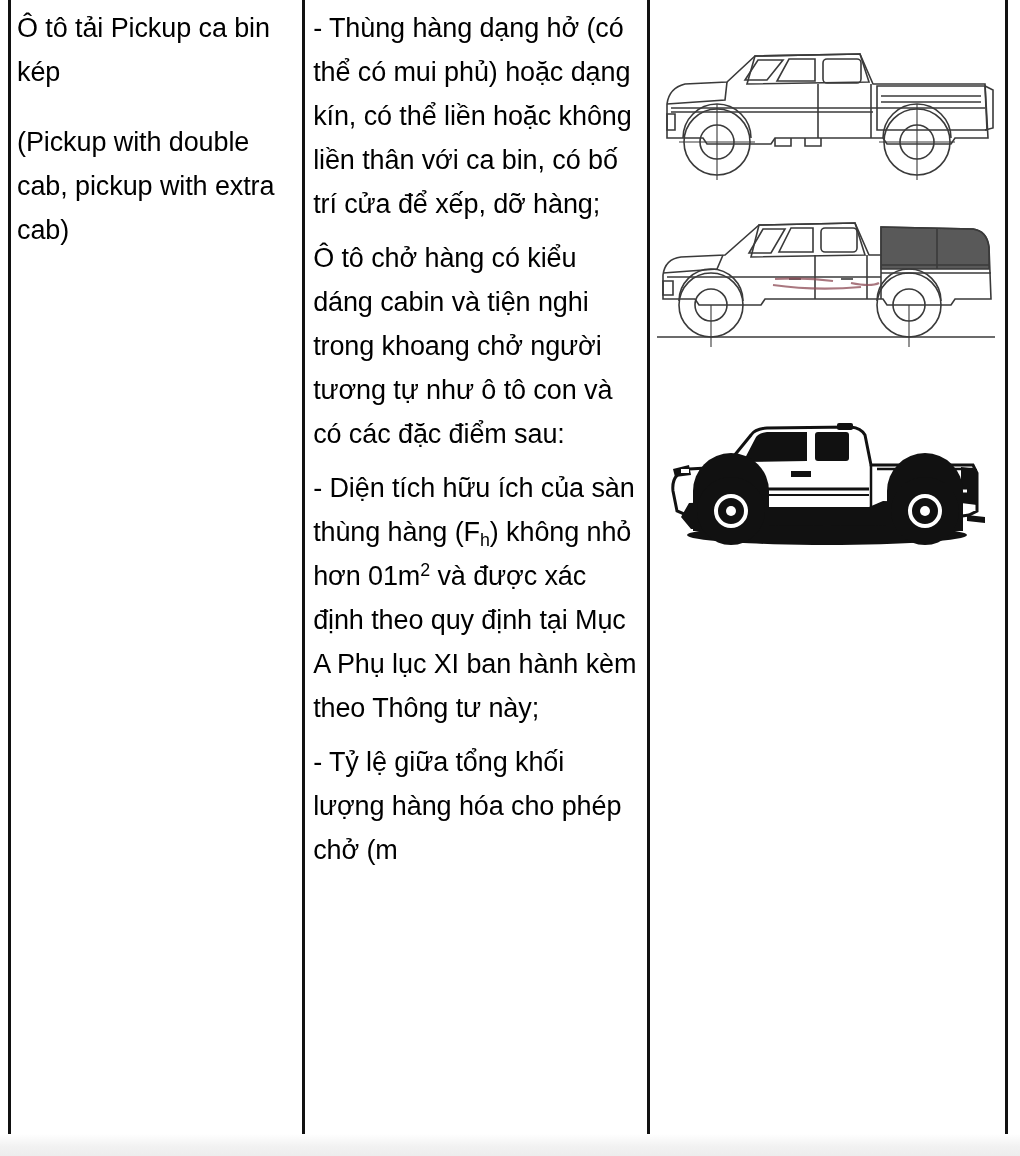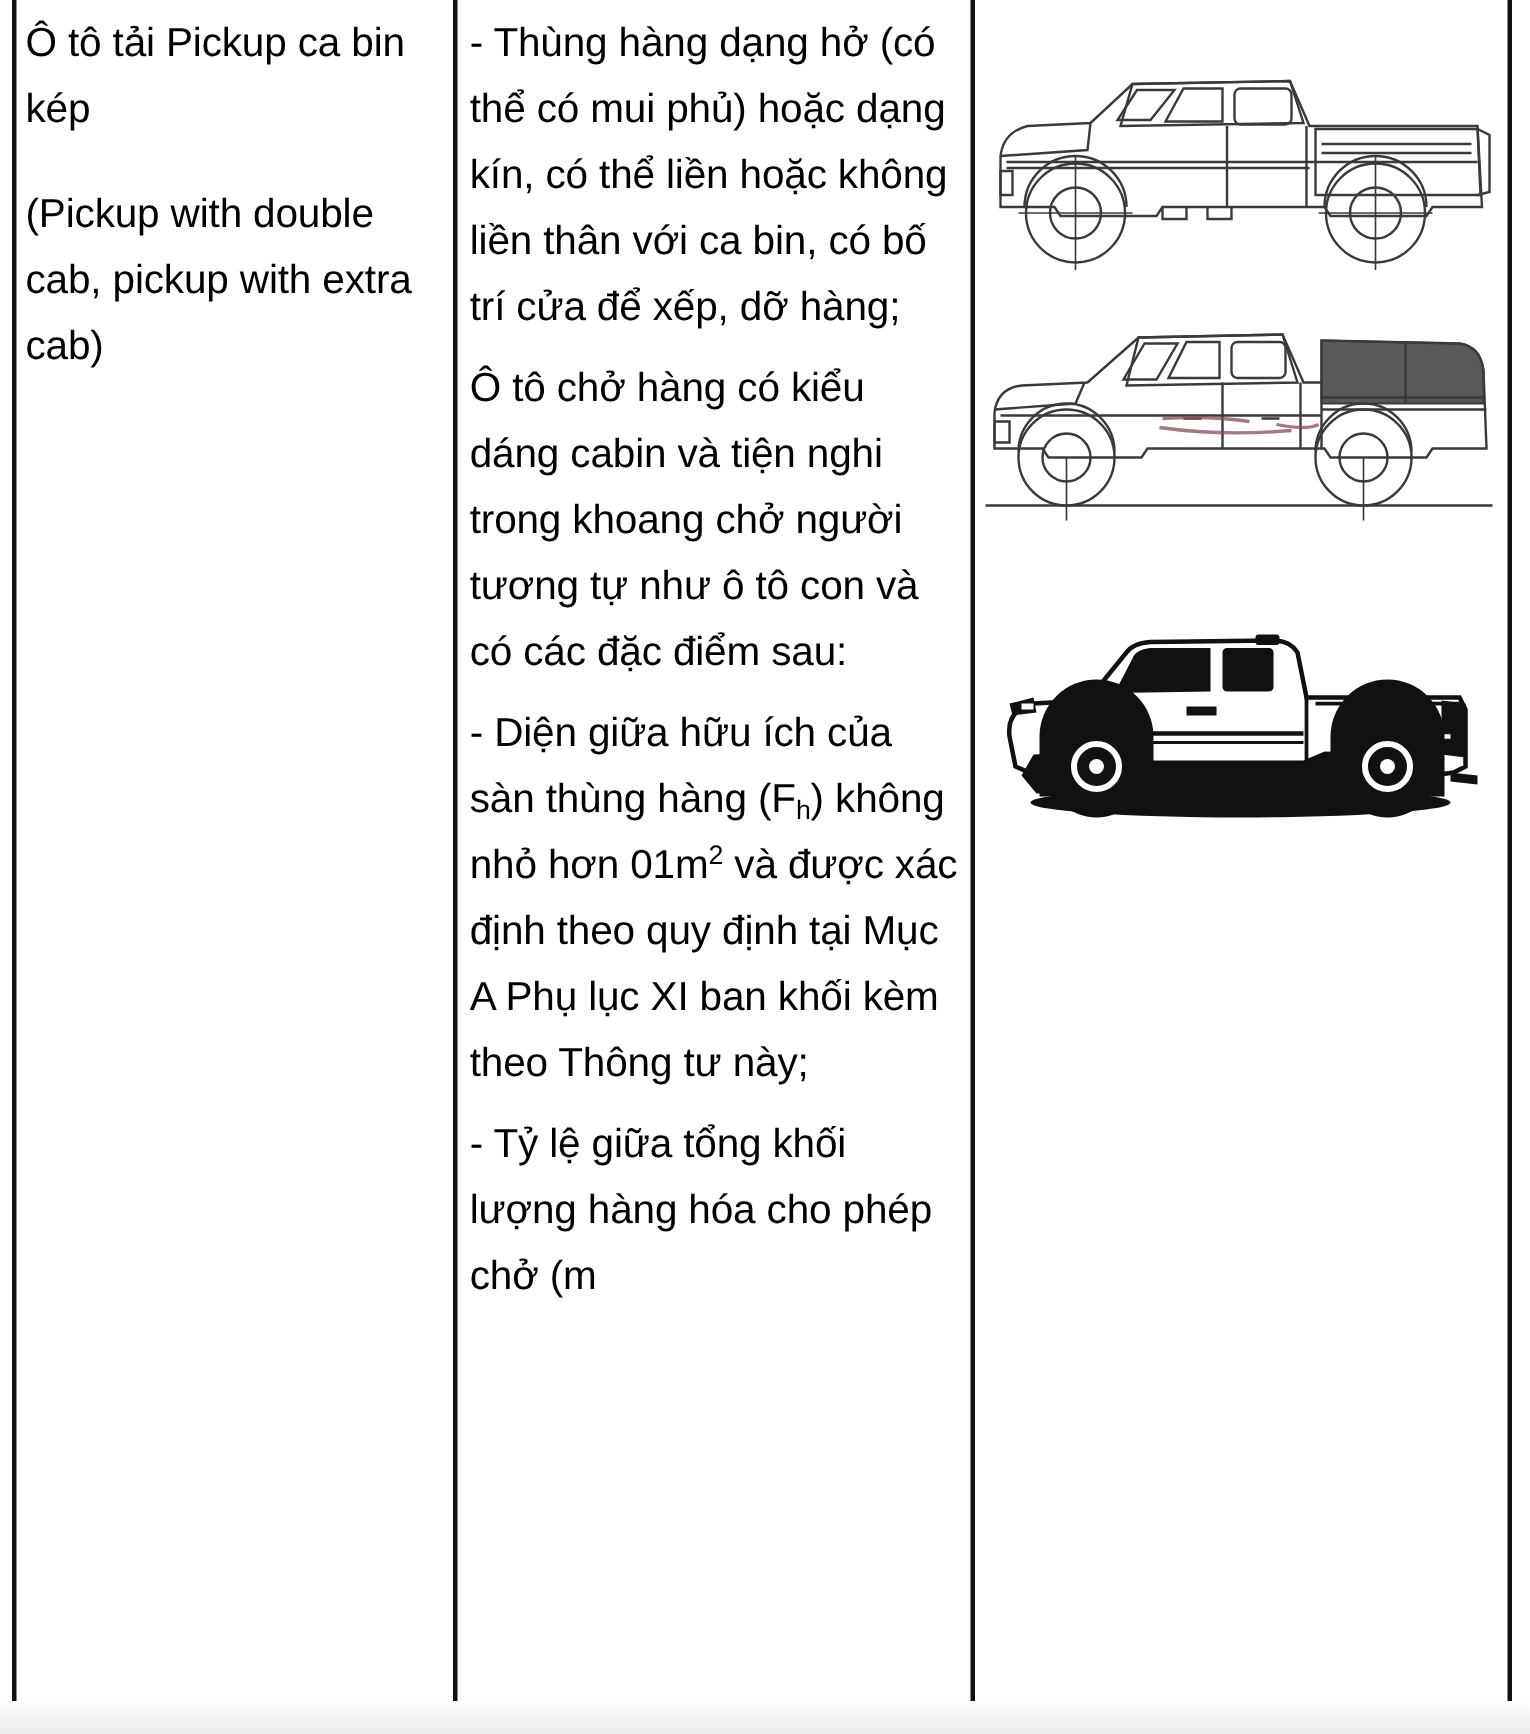--- a/index.html
+++ b/index.html
@@ -104,21 +104,21 @@
 
     <div class="col col-desc">
 
       <p class="desc-p">- Thùng hàng dạng hở (có thể có mui phủ) hoặc dạng kín, có thể liền hoặc không liền thân với ca bin, có bố trí cửa để xếp, dỡ hàng;</p>
 
       <p class="desc-p">Ô tô chở hàng có kiểu dáng cabin và tiện nghi trong khoang chở người tương tự như ô tô con và có các đặc điểm sau:</p>
 
 
 
       <p class="desc-p">
-        <span>- Diện giữa hữu ích của sàn thùng hàng (</span><span>F</span><sub>h</sub><span>) không nhỏ hơn 01m</span><sup>2</sup><span> và được xác định theo quy định tại Mục A Phụ lục XI ban khối kèm theo Thông tư này;</span>
+        <span>- Diện tích hữu ích của sàn thùng hàng (</span><span>F</span><sub>h</sub><span>) không nhỏ hơn 01m</span><sup>2</sup><span> và được xác định theo quy định tại Mục A Phụ lục XI ban hành kèm theo Thông tư này;</span>
       </p>
 
       <p class="desc-p tight">
         <span>- Tỷ lệ giữa tổng khối lượng hàng hóa cho phép chở (m</span>
       </p>
 
     </div>
 
     <div class="col col-img">
 

